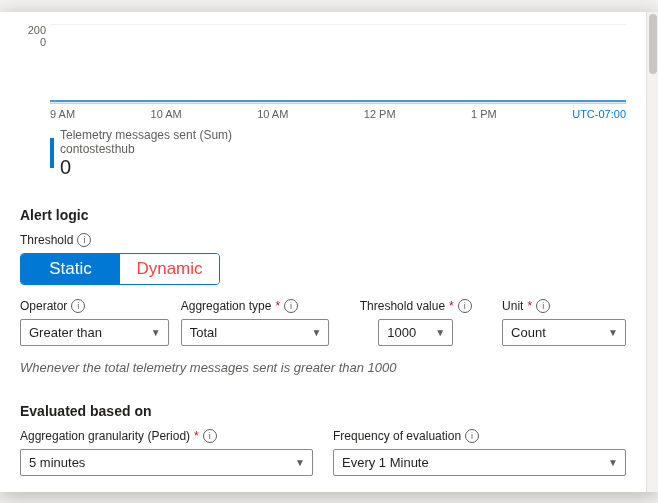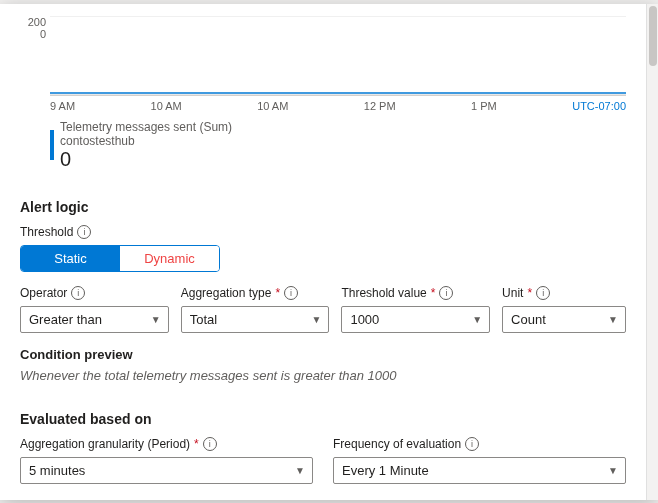--- a/index.html
+++ b/index.html
@@ -194,21 +194,21 @@
       overflow: hidden;
       width: 200px;
       margin-bottom: 14px;
     }
 
     .toggle-btn {
       flex: 1;
       padding: 5px 6px;
       border: none;
       cursor: pointer;
-      font-size: 13px;
+      font-size: 17px;
       font-family: inherit;
     }
 
     .toggle-btn.active {
       background: #0078d4;
       color: #ffffff;
     }
 
     .toggle-btn.inactive {
       background: #ffffff;
@@ -223,21 +223,21 @@
       align-items: flex-end;
     }
 
     .form-field {
       display: flex;
       flex-direction: column;
     }
 
     .form-field.operator { flex: 1.2; }
     .form-field.agg-type { flex: 1.2; }
-    .form-field.threshold-val { flex: 1.2; }
+    .form-field.threshold-val { flex: 1.2; align-items: center; }
     .form-field.unit { flex: 1; }
 
     .select-wrapper {
       position: relative;
     }
 
     .select-control {
       appearance: none;
       -webkit-appearance: none;
       width: 100%;
@@ -409,21 +409,20 @@
               <option>Count</option>
               <option>Bytes</option>
               <option>Percent</option>
             </select>
             <span class="select-arrow">▼</span>
           </div>
         </div>
 
       </div>
 
-      <div class="condition-preview-title">Condition preview</div>
       <div class="condition-preview-text">Whenever the total telemetry messages sent is greater than 1000</div>
 
       <div class="section-title">Evaluated based on</div>
 
       <div class="eval-row">
 
         <div class="eval-field">
           <div class="field-label">
             <span>Aggregation granularity (Period)</span>
             <span class="required-star">*</span>

